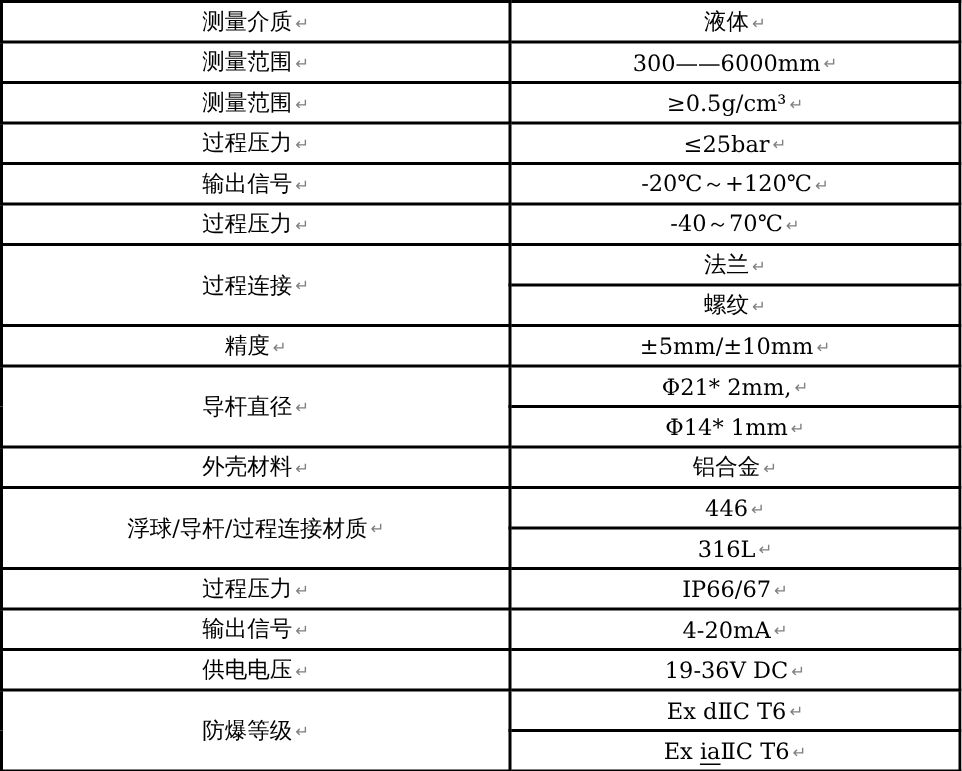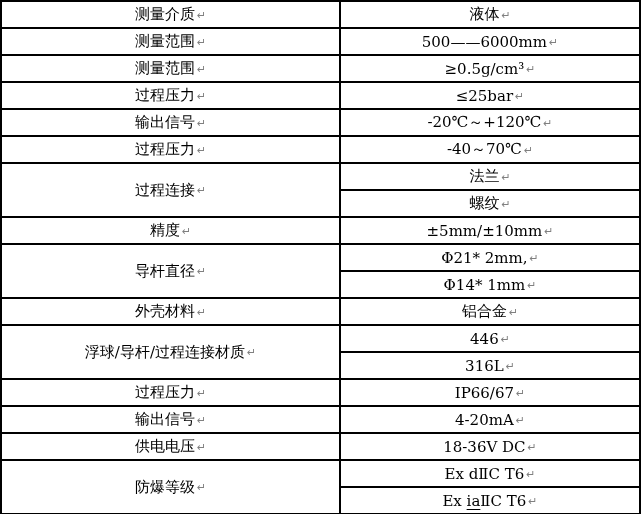--- a/index.html
+++ b/index.html
@@ -63,21 +63,21 @@
       <col class="c-label">
       <col class="c-value">
     </colgroup>
     <tbody>
         <tr>
           <td rowspan="1"><span class="cell-text">测量介质</span><span class="pmark">↵</span></td>
           <td><span class="cell-text">液体</span><span class="pmark">↵</span></td>
         </tr>
         <tr>
           <td rowspan="1"><span class="cell-text">测量范围</span><span class="pmark">↵</span></td>
-          <td><span class="cell-text">500——6000mm</span><span class="pmark">↵</span></td>
+          <td><span class="cell-text">300——6000mm</span><span class="pmark">↵</span></td>
         </tr>
         <tr>
           <td rowspan="1"><span class="cell-text">测量范围</span><span class="pmark">↵</span></td>
           <td><span class="cell-text">≥0.5g/cm³</span><span class="pmark">↵</span></td>
         </tr>
         <tr>
           <td rowspan="1"><span class="cell-text">过程压力</span><span class="pmark">↵</span></td>
           <td><span class="cell-text">≤25bar</span><span class="pmark">↵</span></td>
         </tr>
         <tr>
@@ -120,21 +120,21 @@
         <tr>
           <td rowspan="1"><span class="cell-text">过程压力</span><span class="pmark">↵</span></td>
           <td><span class="cell-text">IP66/67</span><span class="pmark">↵</span></td>
         </tr>
         <tr>
           <td rowspan="1"><span class="cell-text">输出信号</span><span class="pmark">↵</span></td>
           <td><span class="cell-text">4-20mA</span><span class="pmark">↵</span></td>
         </tr>
         <tr>
           <td rowspan="1"><span class="cell-text">供电电压</span><span class="pmark">↵</span></td>
-          <td><span class="cell-text">18-36V DC</span><span class="pmark">↵</span></td>
+          <td><span class="cell-text">19-36V DC</span><span class="pmark">↵</span></td>
         </tr>
         <tr>
           <td rowspan="2"><span class="cell-text">防爆等级</span><span class="pmark">↵</span></td>
           <td><span class="cell-text">Ex dⅡC T6</span><span class="pmark">↵</span></td>
         </tr>
         <tr>
           <td><span class="cell-text">Ex <span class="squiggle">ia</span>ⅡC T6</span><span class="pmark">↵</span></td>
         </tr>
       </tbody>
   </table>

